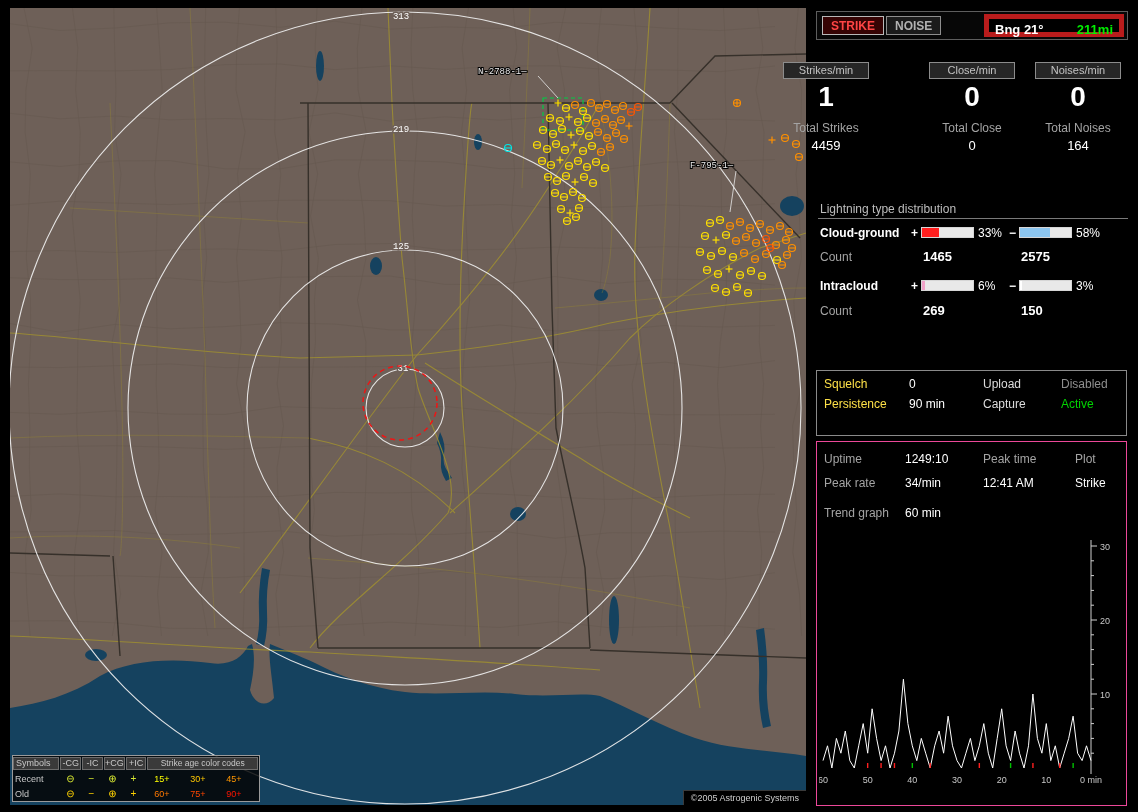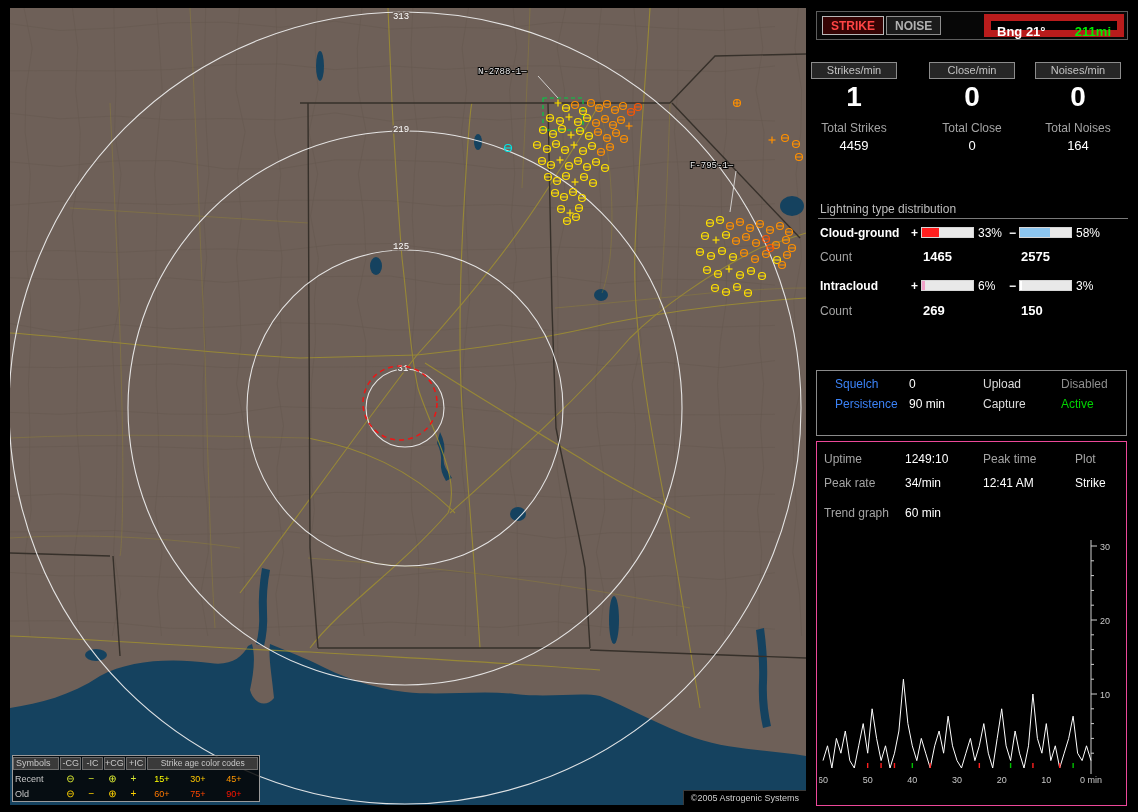--- a/index.html
+++ b/index.html
@@ -23,21 +23,21 @@
   .leg-age-title{width:112px;display:inline-block;text-align:center;font-size:8.5px}
   .leg-colhead{width:21px;display:inline-block;text-align:center}
   .map-copyright{position:absolute;right:0;bottom:0;background:#000;color:#cfcfcf;font-size:9px;padding:2px 7px;border-left:1px solid #3a3a3a;border-top:1px solid #3a3a3a}
 
   
   .gray{color:#a4a4a4}.white{color:#fff}
   #toolbar{left:816px;top:11px;width:312px;height:29px;border:1px solid #5e5e5e;background:#070707}
   .tb-btn{position:absolute;top:4px;height:19px;font-size:12px;font-weight:bold;padding:2px 8px 0;text-align:center}
   #strike-btn{left:5px;color:#ff4545;background:#360404;border:1px solid #b8b8b8}
   #noise-btn{left:69px;color:#b2b2b2;background:#1b1b1b;border:1px solid #8e8e8e}
-  #bng-box{position:absolute;right:3px;top:2px;width:140px;height:23px;background:#000;border:7px solid #b91c1c;font-size:13px;font-weight:bold;line-height:21px}
+  #bng-box{position:absolute;right:3px;top:2px;width:140px;height:23px;background:#000;border:5px solid #b91c1c;font-size:13px;font-weight:bold;line-height:21px}
   #bng-box .bng{position:absolute;left:6px;color:#fff}
   #bng-box .dist{position:absolute;right:6px;color:#00ef00}
 
   .rate-col{position:absolute;top:62px;width:100px;text-align:center}
   .rate-head{display:block;width:86px;margin:0 auto;font-size:11px;color:#c2c2c2;background:#262626;border:1px solid #8c8c8c;padding:1px 0 2px}
   .rate-num{font-size:28px;font-weight:bold;color:#fff;margin-top:3px;line-height:30px}
   .rate-total-lab{font-size:12px;color:#a4a4a4;margin-top:9px}
   .rate-total-val{font-size:13px;color:#fff;margin-top:3px}
 
   .dist-title{left:820px;top:202px;font-size:12px;color:#bdbdbd}
@@ -48,21 +48,21 @@
   .bar-fill{display:block;height:100%}
   .dist-pct{font-size:12px;font-weight:normal;color:#fff}
   .count-lab{font-size:12px;color:#a4a4a4}
   .count-val{font-size:13px;font-weight:bold;color:#fff}
 
   #clock-box{left:816px;top:338px;width:311px;height:27px;background:#000;border:1px solid #cfcfcf}
   #clock-box span{position:absolute;left:7px;top:5px;font-size:14px;font-weight:bold;color:#00e000}
 
   #settings-box{left:816px;top:370px;width:311px;height:66px;border:1px solid #8a8a8a;background:#000}
   .set-row{position:absolute;left:0;width:100%;height:16px;font-size:12px}
-  .set-l1{position:absolute;left:18px;color:#3b82f6}
+  .set-l1{position:absolute;left:7px;color:#fde047}
   .set-v1{position:absolute;left:92px;color:#fff}
   .set-l2{position:absolute;left:166px;color:#dcdcdc}
   .set-v2{position:absolute;left:244px}
 
   #status-box{left:816px;top:441px;width:311px;height:365px;border:1px solid #ec4899;background:#000}
   .st-row{position:absolute;left:0;width:100%;font-size:12px}
   .st-c1{position:absolute;left:7px;color:#a4a4a4}
   .st-c2{position:absolute;left:88px;color:#fff}
   .st-c3{position:absolute;left:166px}
   .st-c4{position:absolute;left:258px}
@@ -457,21 +457,21 @@
 
   <div id="toolbar" class="abs">
     <span id="strike-btn" class="tb-btn">STRIKE</span>
     <span id="noise-btn" class="tb-btn">NOISE</span>
     <span id="bng-box">
       <span class="bng">Bng 21°</span>
       <span class="dist">211mi</span>
     </span>
   </div>
 
-  <div class="rate-col" style="left:804px">
+  <div class="rate-col" style="left:776px">
     <span class="rate-head">Strikes/min</span>
     <div class="rate-num">1</div>
     <div class="rate-total-lab">Total Strikes</div>
     <div class="rate-total-val">4459</div>
   </div>
   <div class="rate-col" style="left:922px">
     <span class="rate-head">Close/min</span>
     <div class="rate-num">0</div>
     <div class="rate-total-lab">Total Close</div>
     <div class="rate-total-val">0</div>

